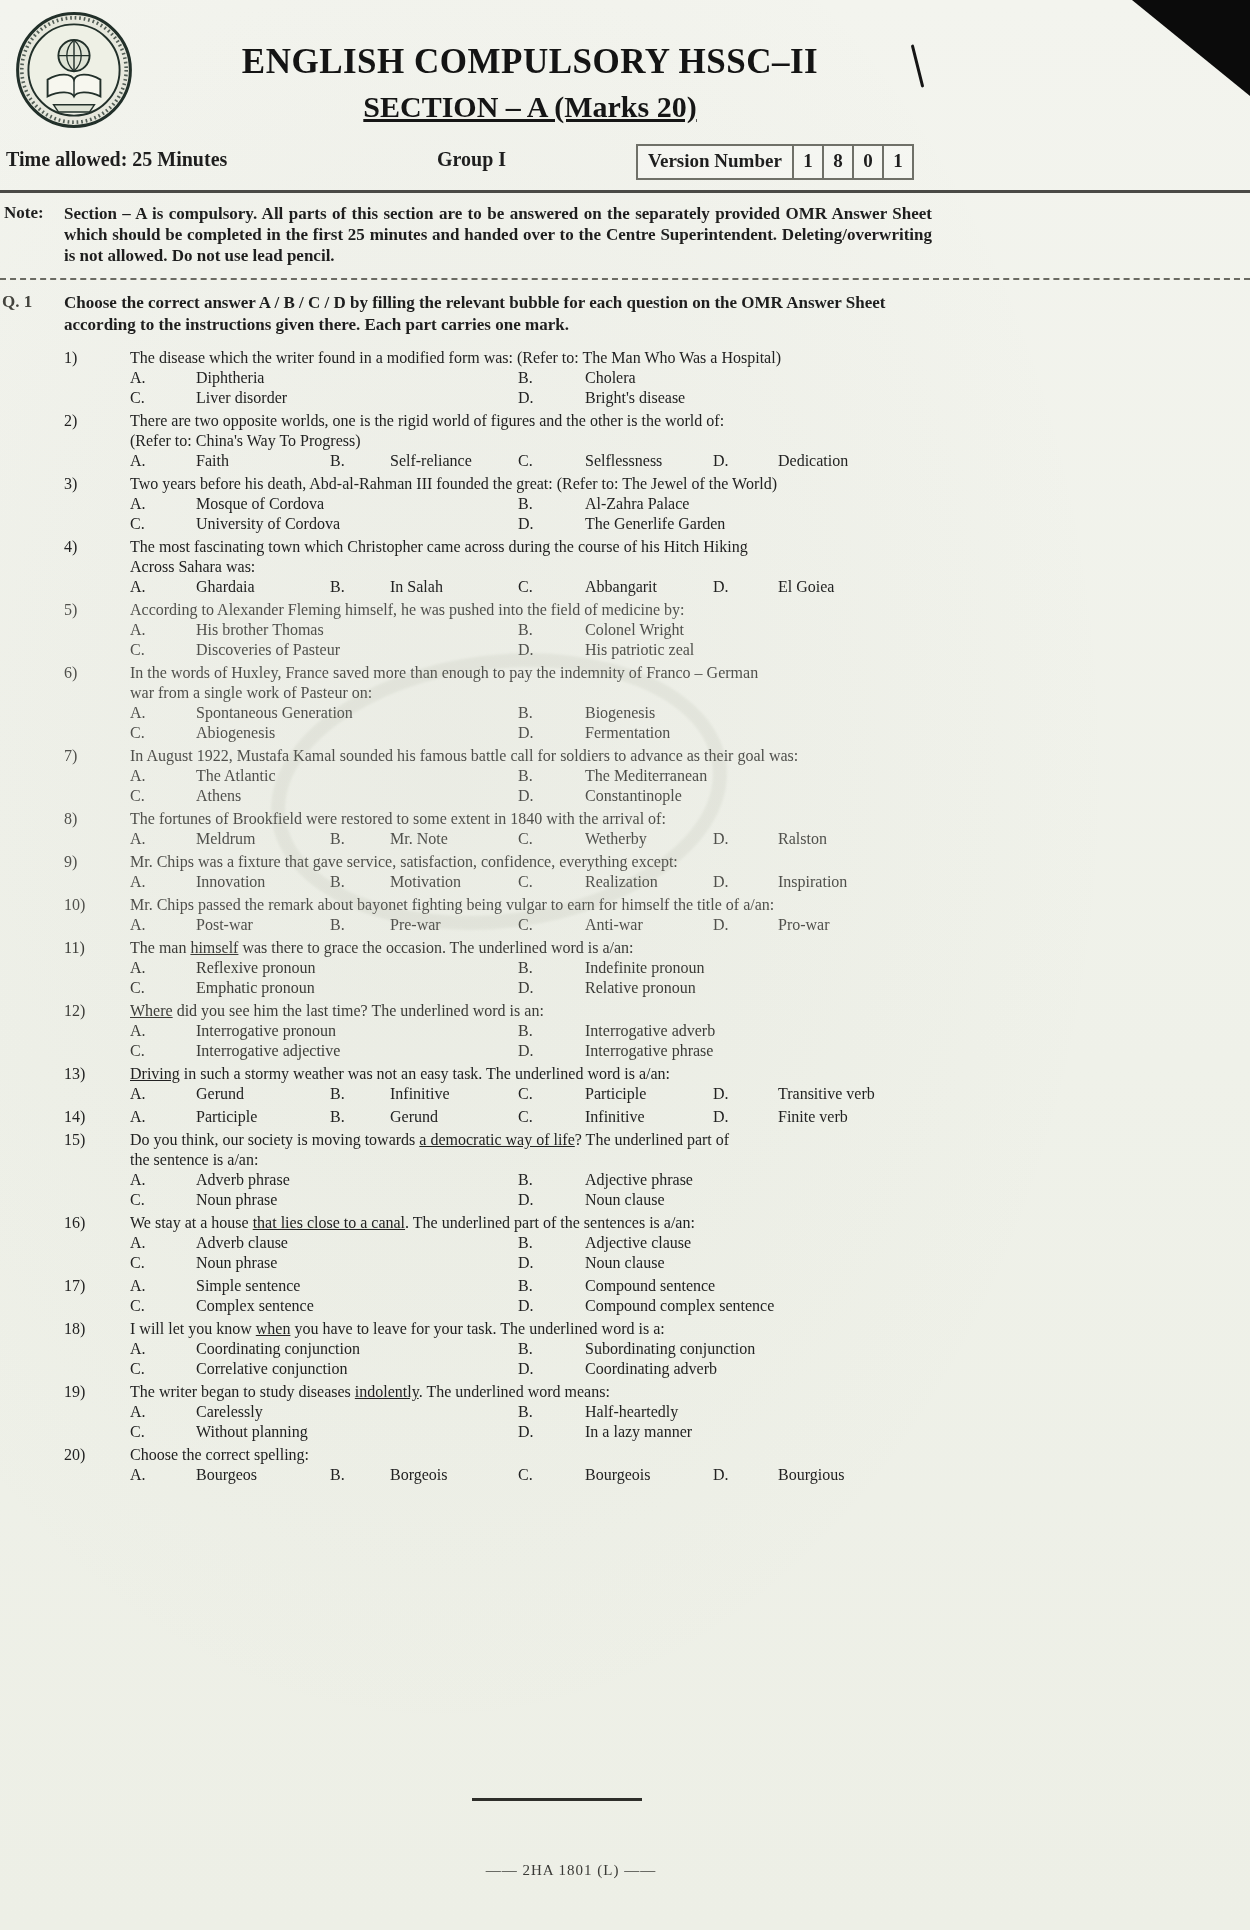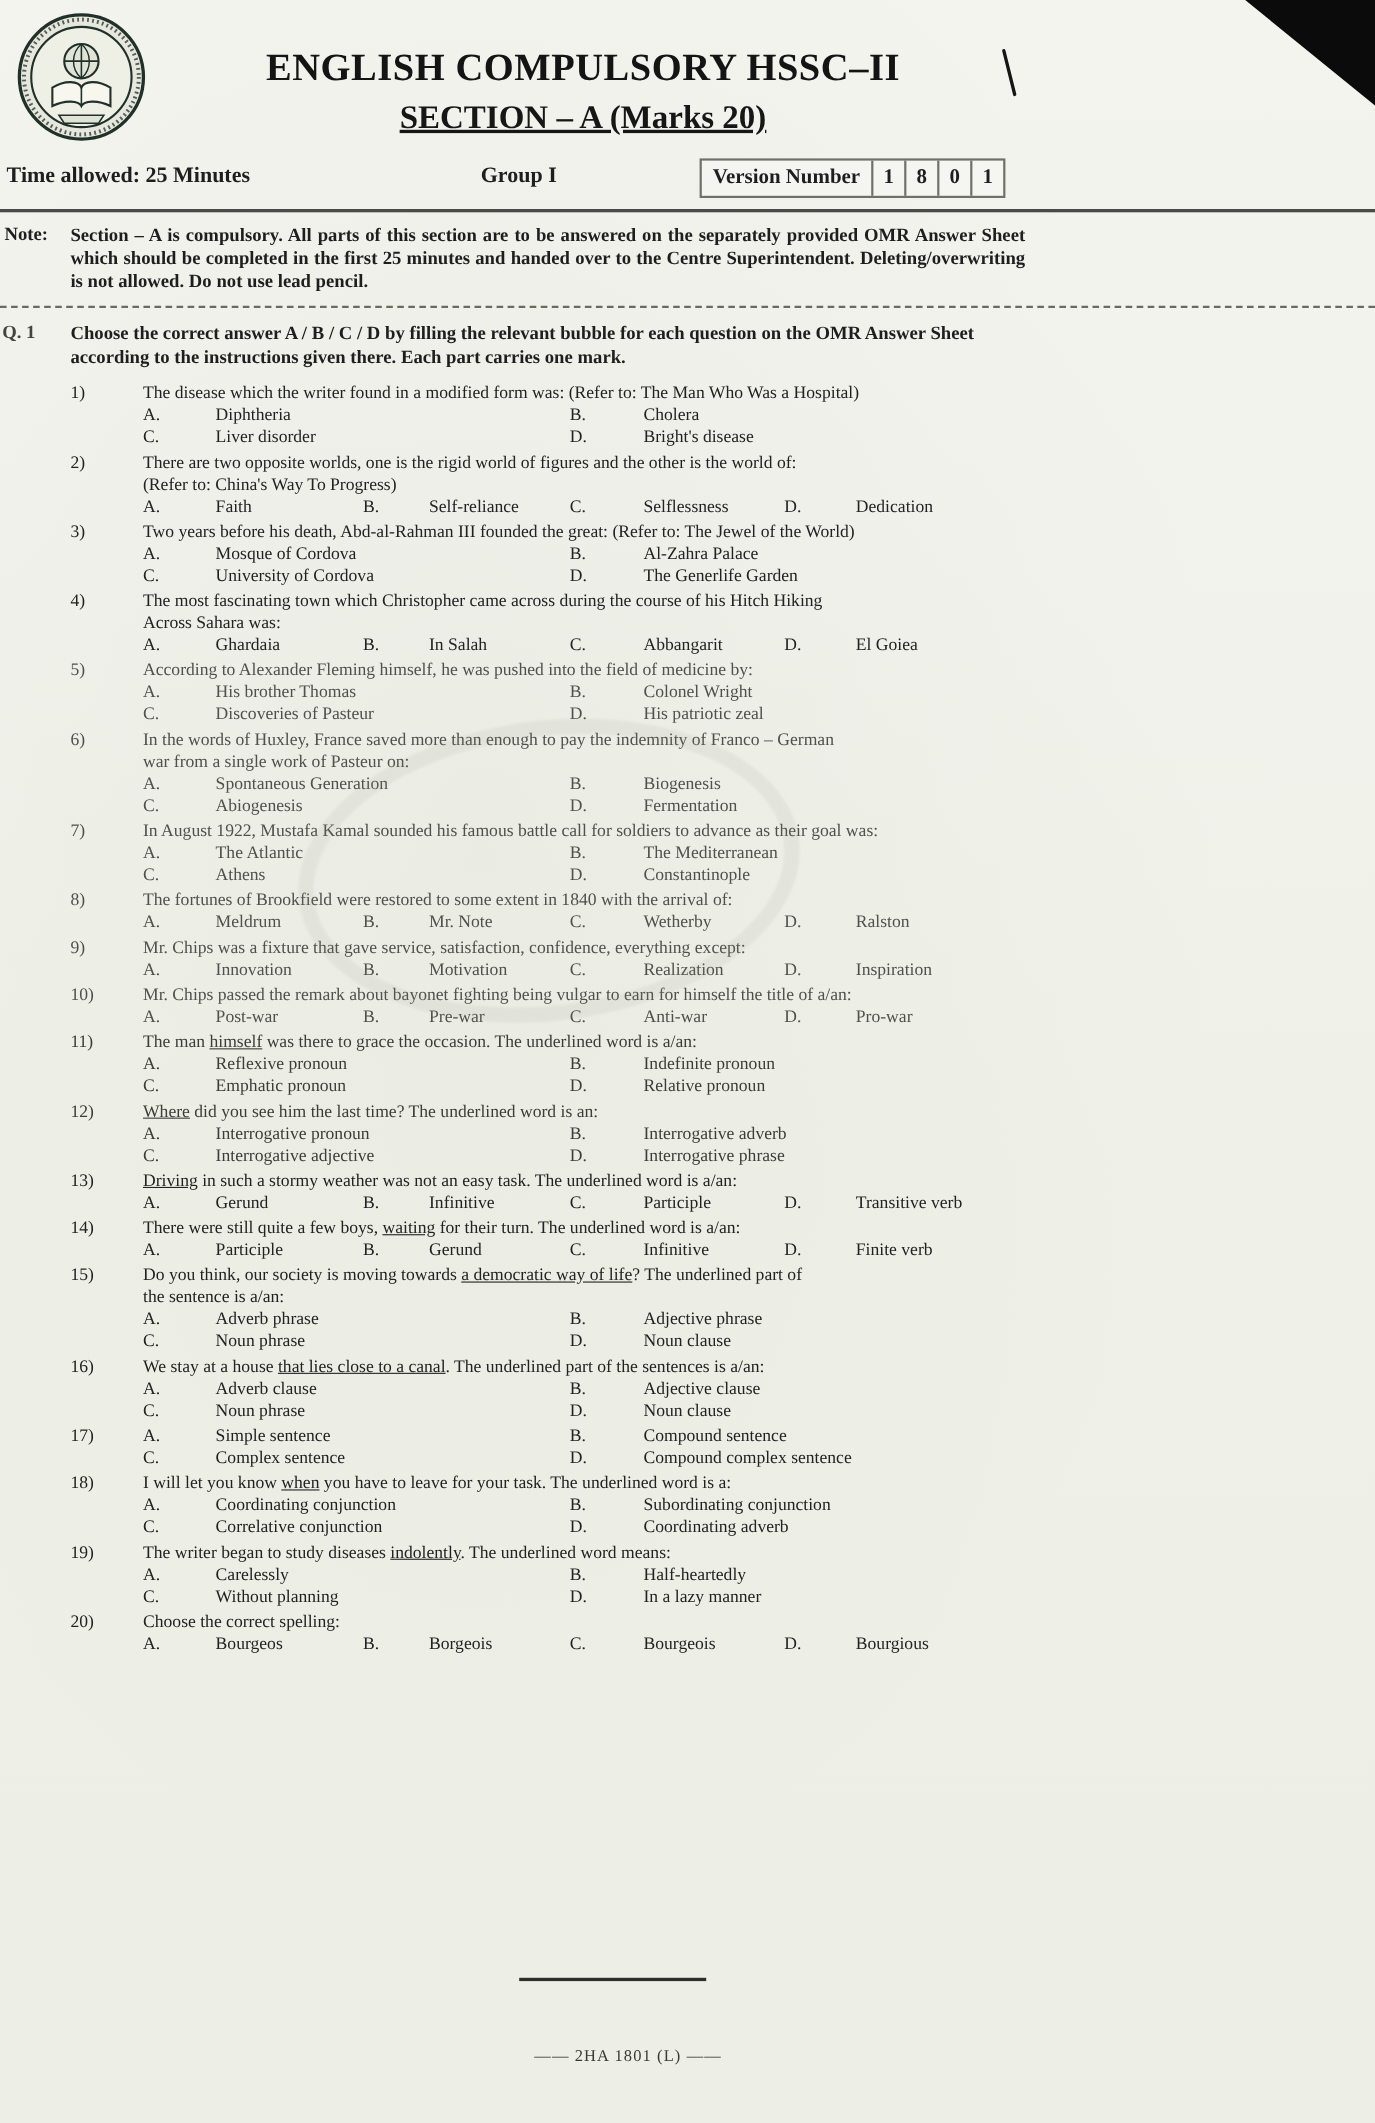--- a/index.html
+++ b/index.html
@@ -320,21 +320,20 @@
             <span class="olabel">C.</span>
             <span class="otext">Participle</span>
             <span class="olabel">D.</span>
             <span class="otext">Transitive verb</span>
           </div>
         </div>
       </div>
       <div class="question">
         <div class="qnum">14)</div>
         <div class="qbody">
-          <div class="stem"><span>There were still quite a few boys, </span><span class="u">waiting</span><span> for their turn. The underlined word is a/an:</span></div>
           <div class="options row4">
             <span class="olabel">A.</span>
             <span class="otext">Participle</span>
             <span class="olabel">B.</span>
             <span class="otext">Gerund</span>
             <span class="olabel">C.</span>
             <span class="otext">Infinitive</span>
             <span class="olabel">D.</span>
             <span class="otext">Finite verb</span>
           </div>

